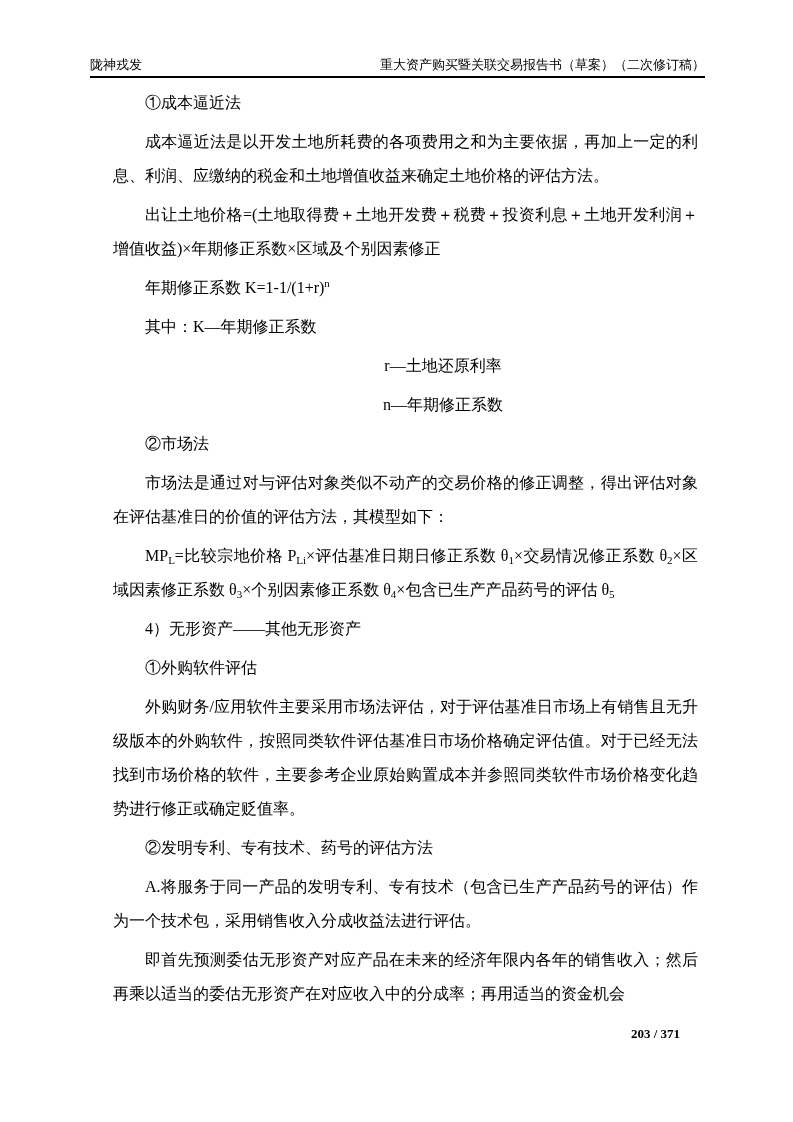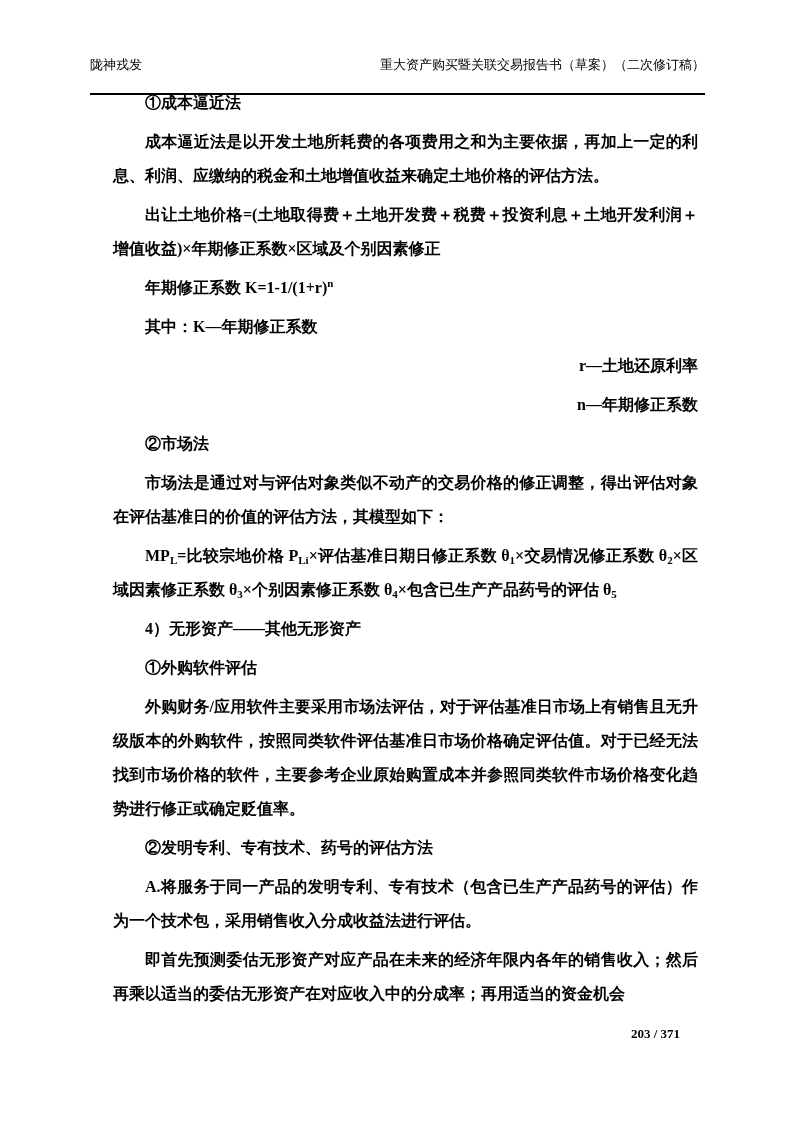--- a/index.html
+++ b/index.html
@@ -16,44 +16,43 @@
   .page-header {
     position: absolute;
     top: 56px;
     left: 90px;
     right: 88px;
     display: flex;
     justify-content: space-between;
     align-items: flex-end;
     font-size: 13px;
     line-height: 17px;
-    padding-bottom: 20px;
+    padding-bottom: 3px;
     border-bottom: 2px solid #000000;
   }
   .header-left  { white-space: nowrap; }
   .header-right { white-space: nowrap; }
   .doc-body {
     position: absolute;
     top: 86px;
     left: 113px;
     right: 95px;
     font-size: 16px;
     line-height: 34px;
     text-align: justify;
   }
   .doc-body p {
     text-indent: 2em;
     margin: 0 0 5px 0;
     word-break: break-all;
-    font-weight: bold;
   }
   .doc-body p.sub-item {
     text-indent: 0;
     padding-left: 75px;
-    text-align: right;
+    text-align: center;
   }
   .doc-body sub {
     font-size: 11px;
     line-height: 0;
     vertical-align: -3px;
   }
   .doc-body sup {
     font-size: 11px;
     line-height: 0;
     vertical-align: 6px;

